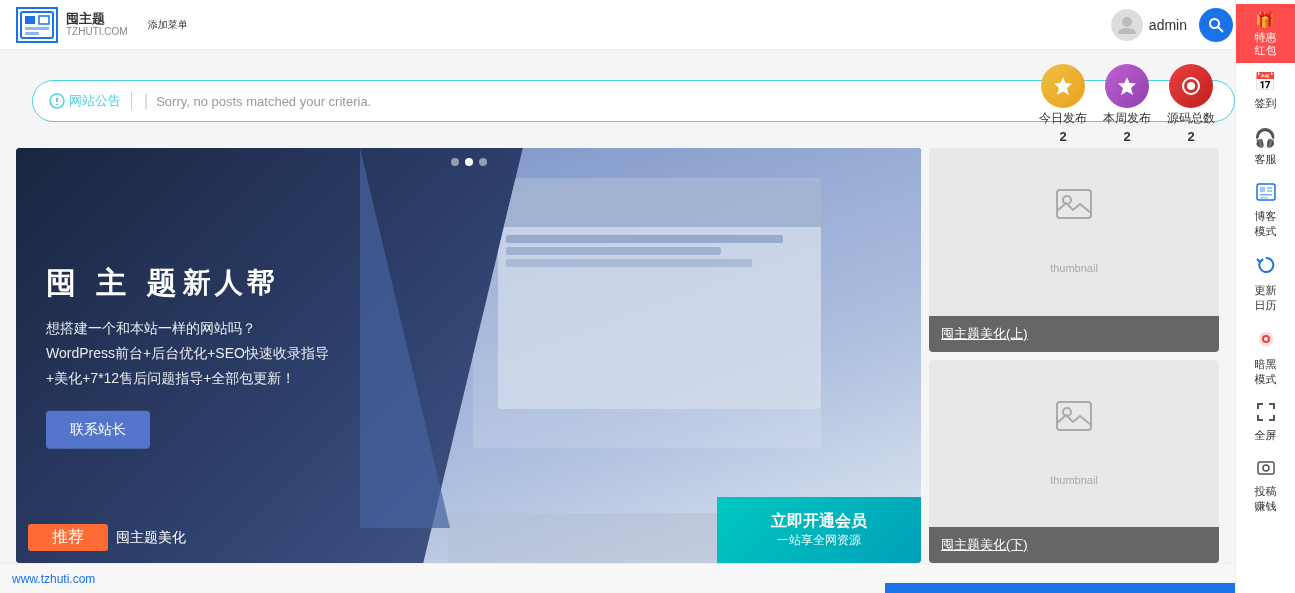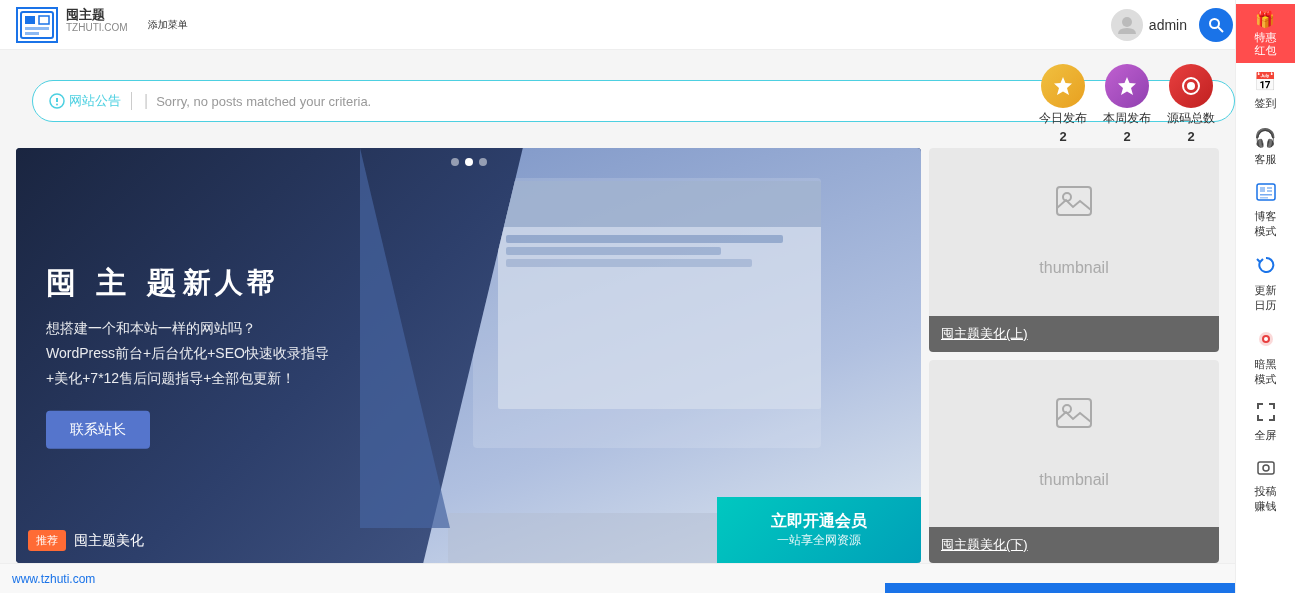--- a/index.html
+++ b/index.html
@@ -11,21 +11,21 @@
       height: 50px;
       display: flex;
       align-items: center;
       padding: 0 16px;
       border-bottom: 1px solid #eee;
       position: relative;
       z-index: 10;
     }
     .logo-area {
       display: flex;
-      align-items: flex-start;
+      align-items: center;
       gap: 8px;
       margin-right: 20px;
     }
     .logo-box {
       width: 42px;
       height: 36px;
       border: 2px solid #1a73e8;
       display: flex;
       align-items: center;
       justify-content: center;
@@ -252,23 +252,23 @@
       position: absolute;
       bottom: 12px;
       left: 12px;
       display: flex;
       align-items: center;
       gap: 8px;
     }
     .tag-badge {
       background: #ff6b35;
       color: #fff;
-      padding: 3px 8px;
+      padding: 3px 24px;
       border-radius: 3px;
-      font-size: 11px;
+      font-size: 16px;
     }
     .tag-name {
       color: #fff;
       font-size: 14px;
     }
     .banner-cta {
       position: absolute;
       bottom: 0;
       right: 0;
       width: 204px;
@@ -323,21 +323,21 @@
       align-items: center;
       justify-content: center;
       flex-direction: column;
       gap: 4px;
     }
     .thumb-icon {
       font-size: 28px;
       color: #aaa;
     }
     .thumb-text {
-      font-size: 16px;
+      font-size: 11px;
       color: #aaa;
       margin-top: 32px;
     }
     .card-footer {
       height: 36px;
       background: rgba(0,0,0,0.6);
       display: flex;
       align-items: center;
       padding: 0 12px;
     }

